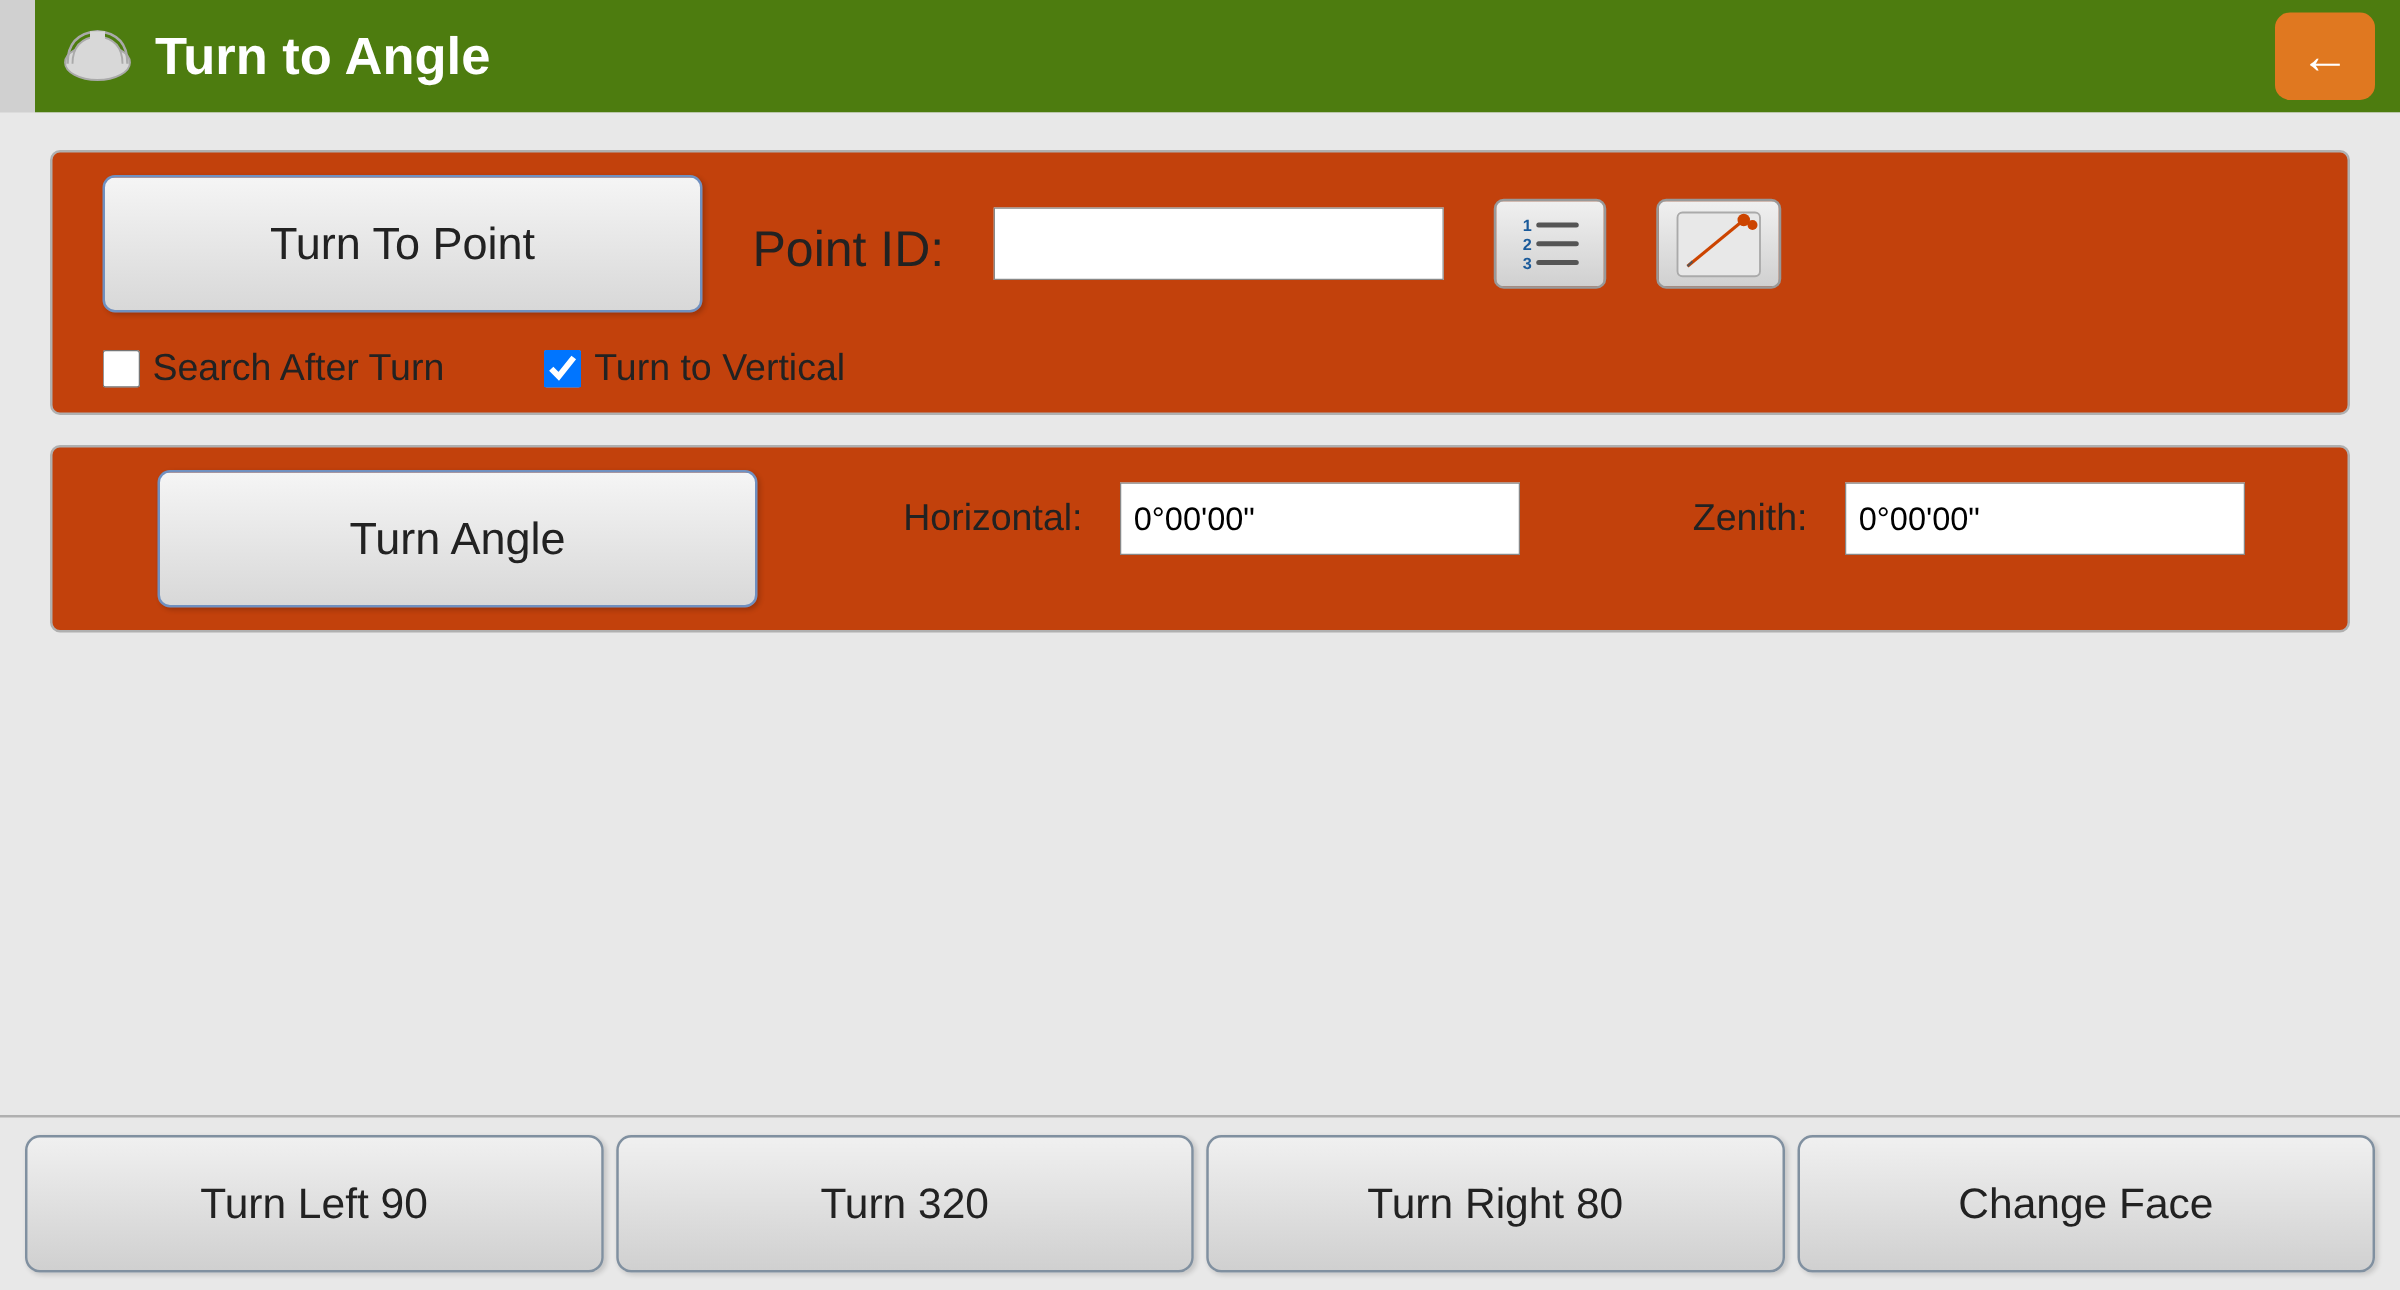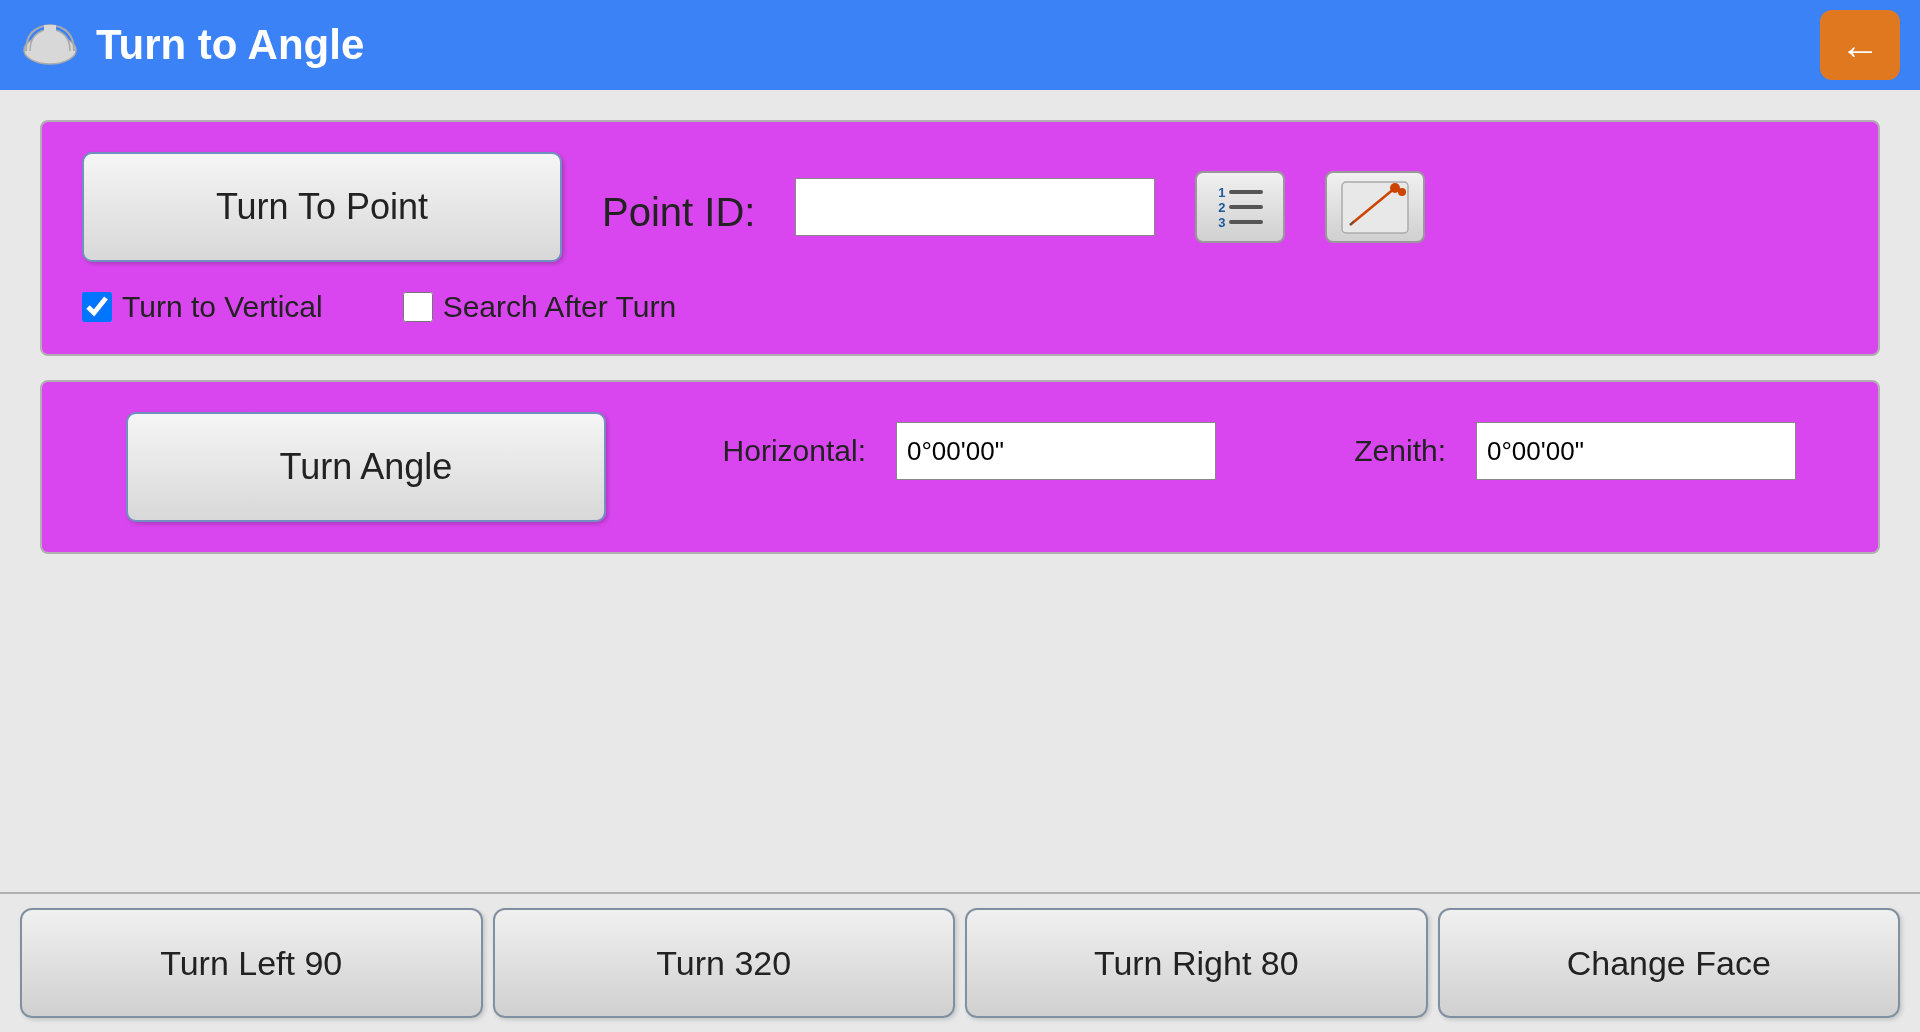--- a/index.html
+++ b/index.html
@@ -6,26 +6,27 @@
     body {
       width: 1920px;
       height: 1032px;
       background: #d0d0d0;
       font-family: Arial, sans-serif;
       overflow: hidden;
     }
 
     
     .header {
-      background: #3b82f6;
+      background: #4d7c0f;
       height: 90px;
       display: flex;
       align-items: center;
       justify-content: space-between;
       padding: 0 20px;
+      margin-left: 28px;
     }
     .header-left {
       display: flex;
       align-items: center;
       gap: 16px;
     }
     .header-icon {
       width: 60px;
       height: 60px;
     }
@@ -56,24 +57,24 @@
       background: #e8e8e8;
       padding: 30px 40px;
       display: flex;
       flex-direction: column;
       gap: 24px;
       height: calc(1032px - 90px - 140px);
     }
 
     
     .card {
-      background: #d946ef;
+      background: #c2410c;
       border: 2px solid #b0b0b0;
       border-radius: 8px;
-      padding: 30px 40px;
+      padding: 18px 40px;
     }
 
     
     .card1-row1 {
       display: flex;
       align-items: center;
       gap: 40px;
       margin-bottom: 28px;
     }
     .card1-row2 {
@@ -253,26 +254,26 @@
 
           <circle cx="55" cy="8" r="5" fill="#cc4400"></circle>
           <circle cx="62" cy="12" r="4" fill="#cc4400"></circle>
 
           <line x1="10" y1="45" x2="14" y2="41" stroke="#555" stroke-width="1.5"></line>
         </svg>
       </button>
     </div>
     <div class="card1-row2">
       <label class="checkbox-container">
+        <input type="checkbox" style="">
+        <span>Search After Turn</span>
+      </label>
+      <label class="checkbox-container">
         <input type="checkbox" checked="" style="">
         <span>Turn to Vertical</span>
-      </label>
-      <label class="checkbox-container">
-        <input type="checkbox" style="">
-        <span>Search After Turn</span>
       </label>
     </div>
   </div>
 
   <div class="card">
     <div class="card2-layout">
       <button class="action-button">Turn Angle</button>
       <div class="card2-right">
         <div class="field-row">
           <span class="field-label">Horizontal:</span>

